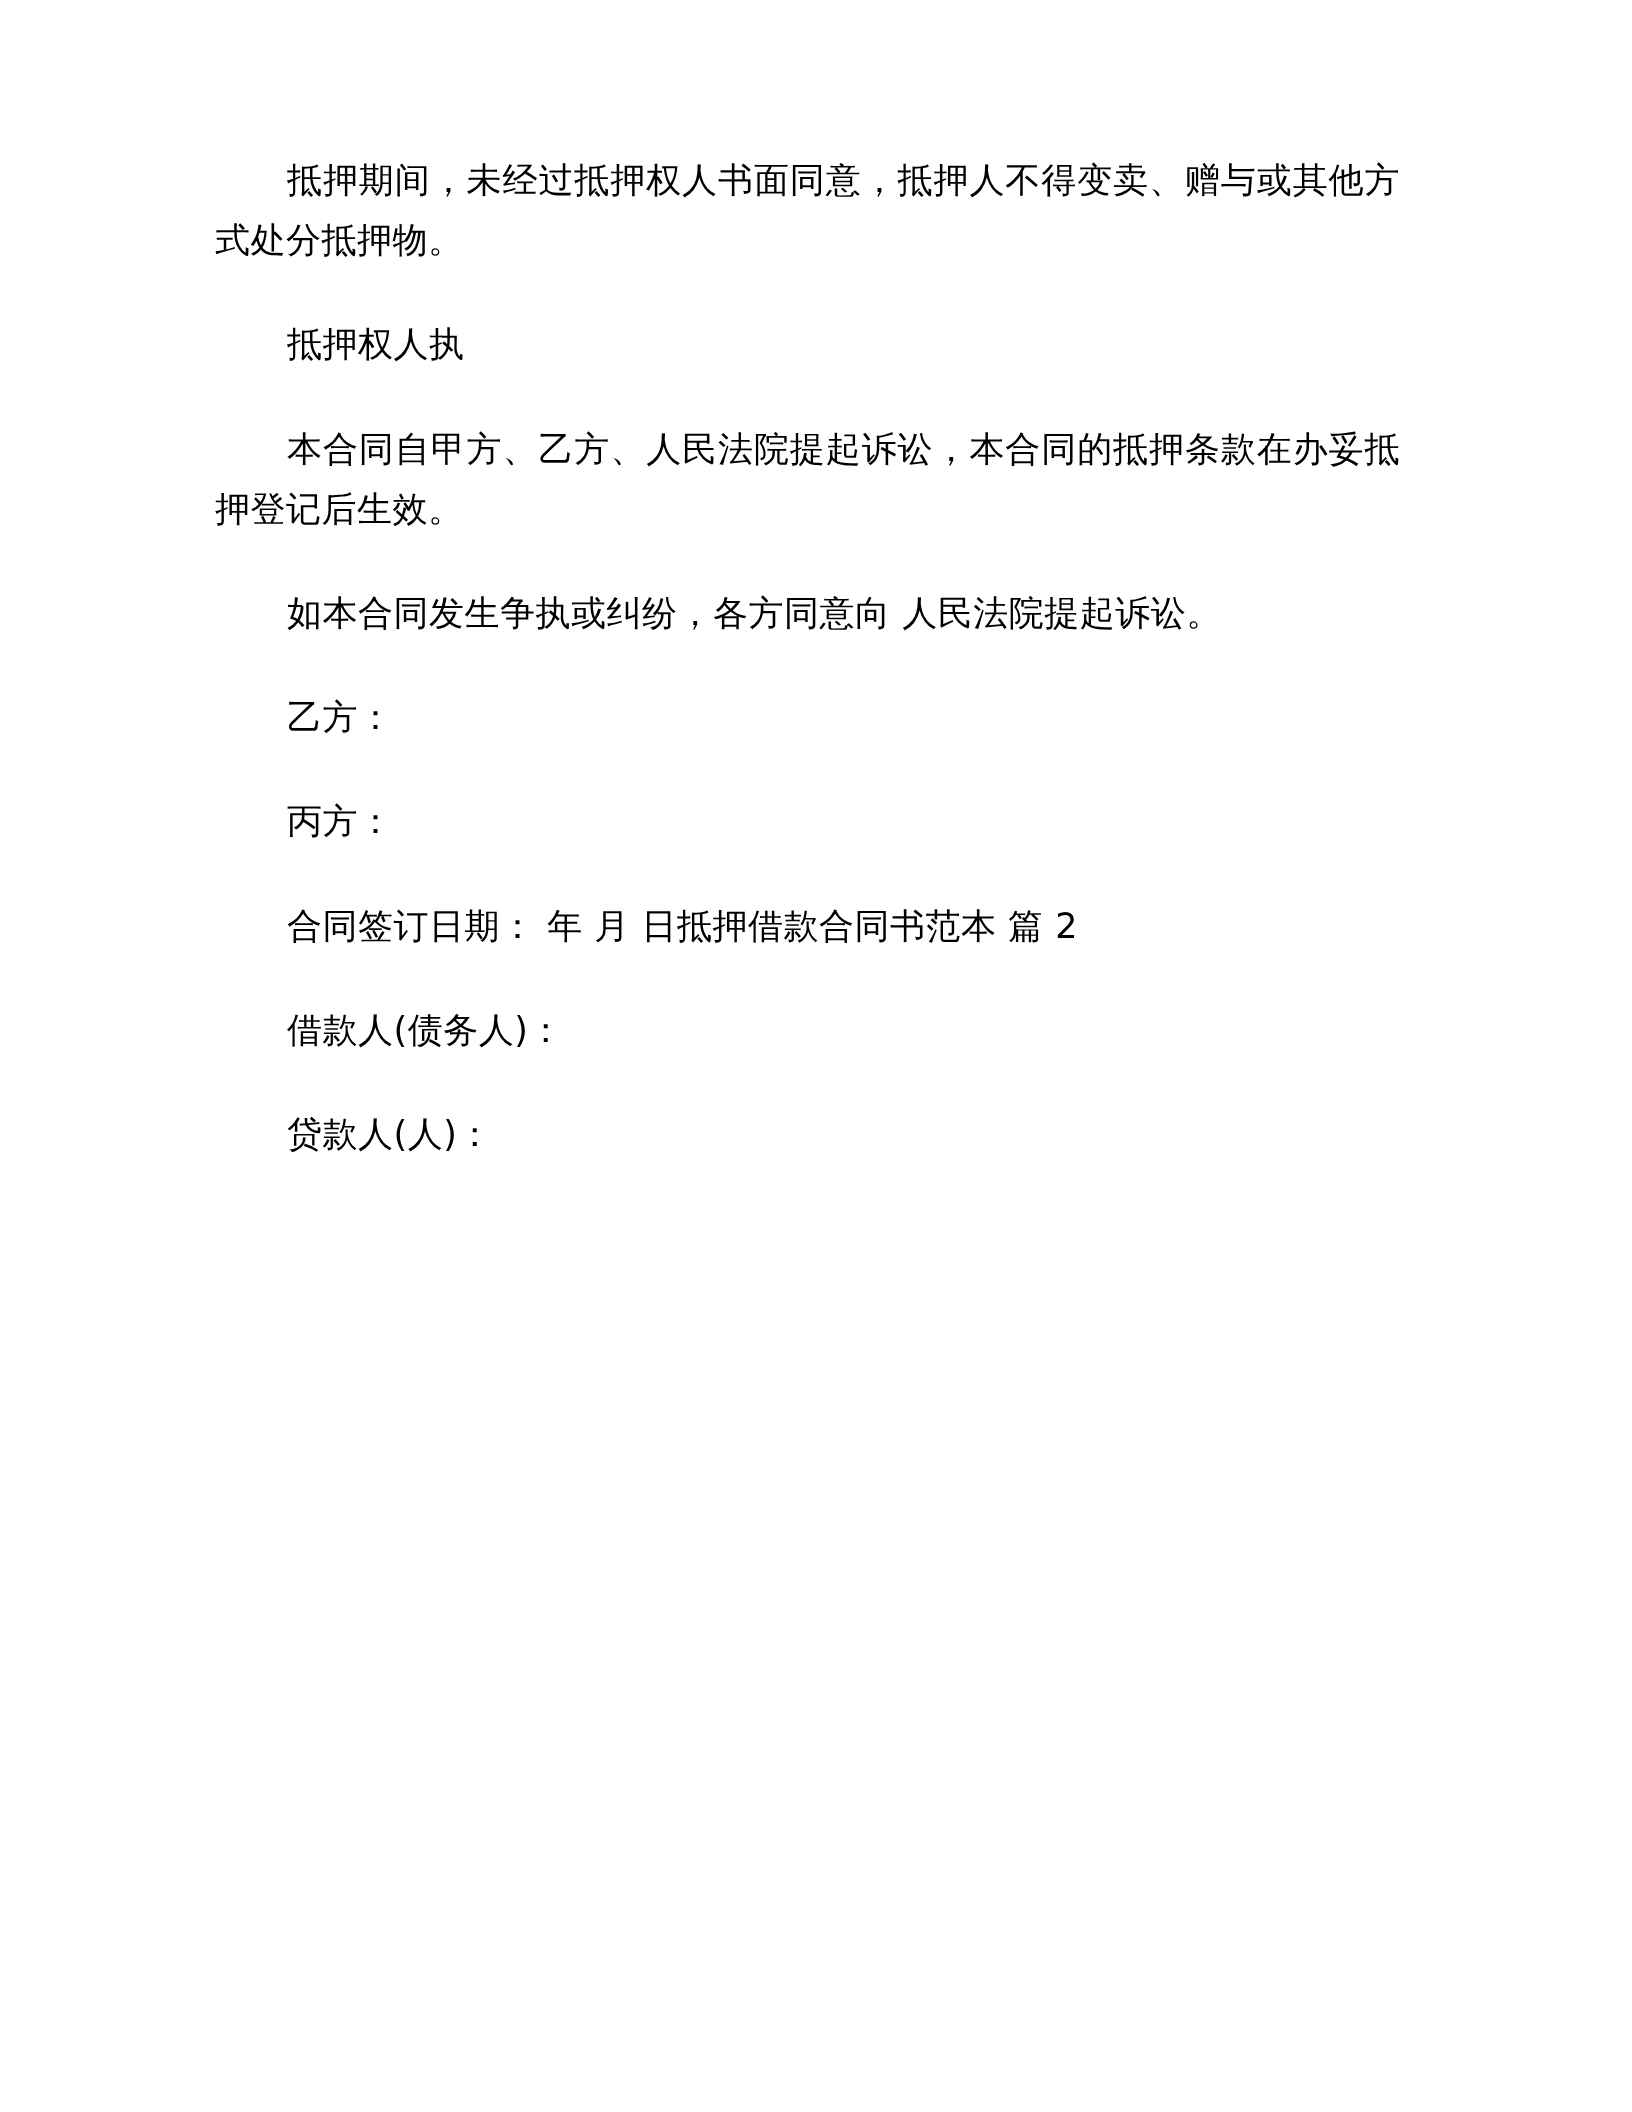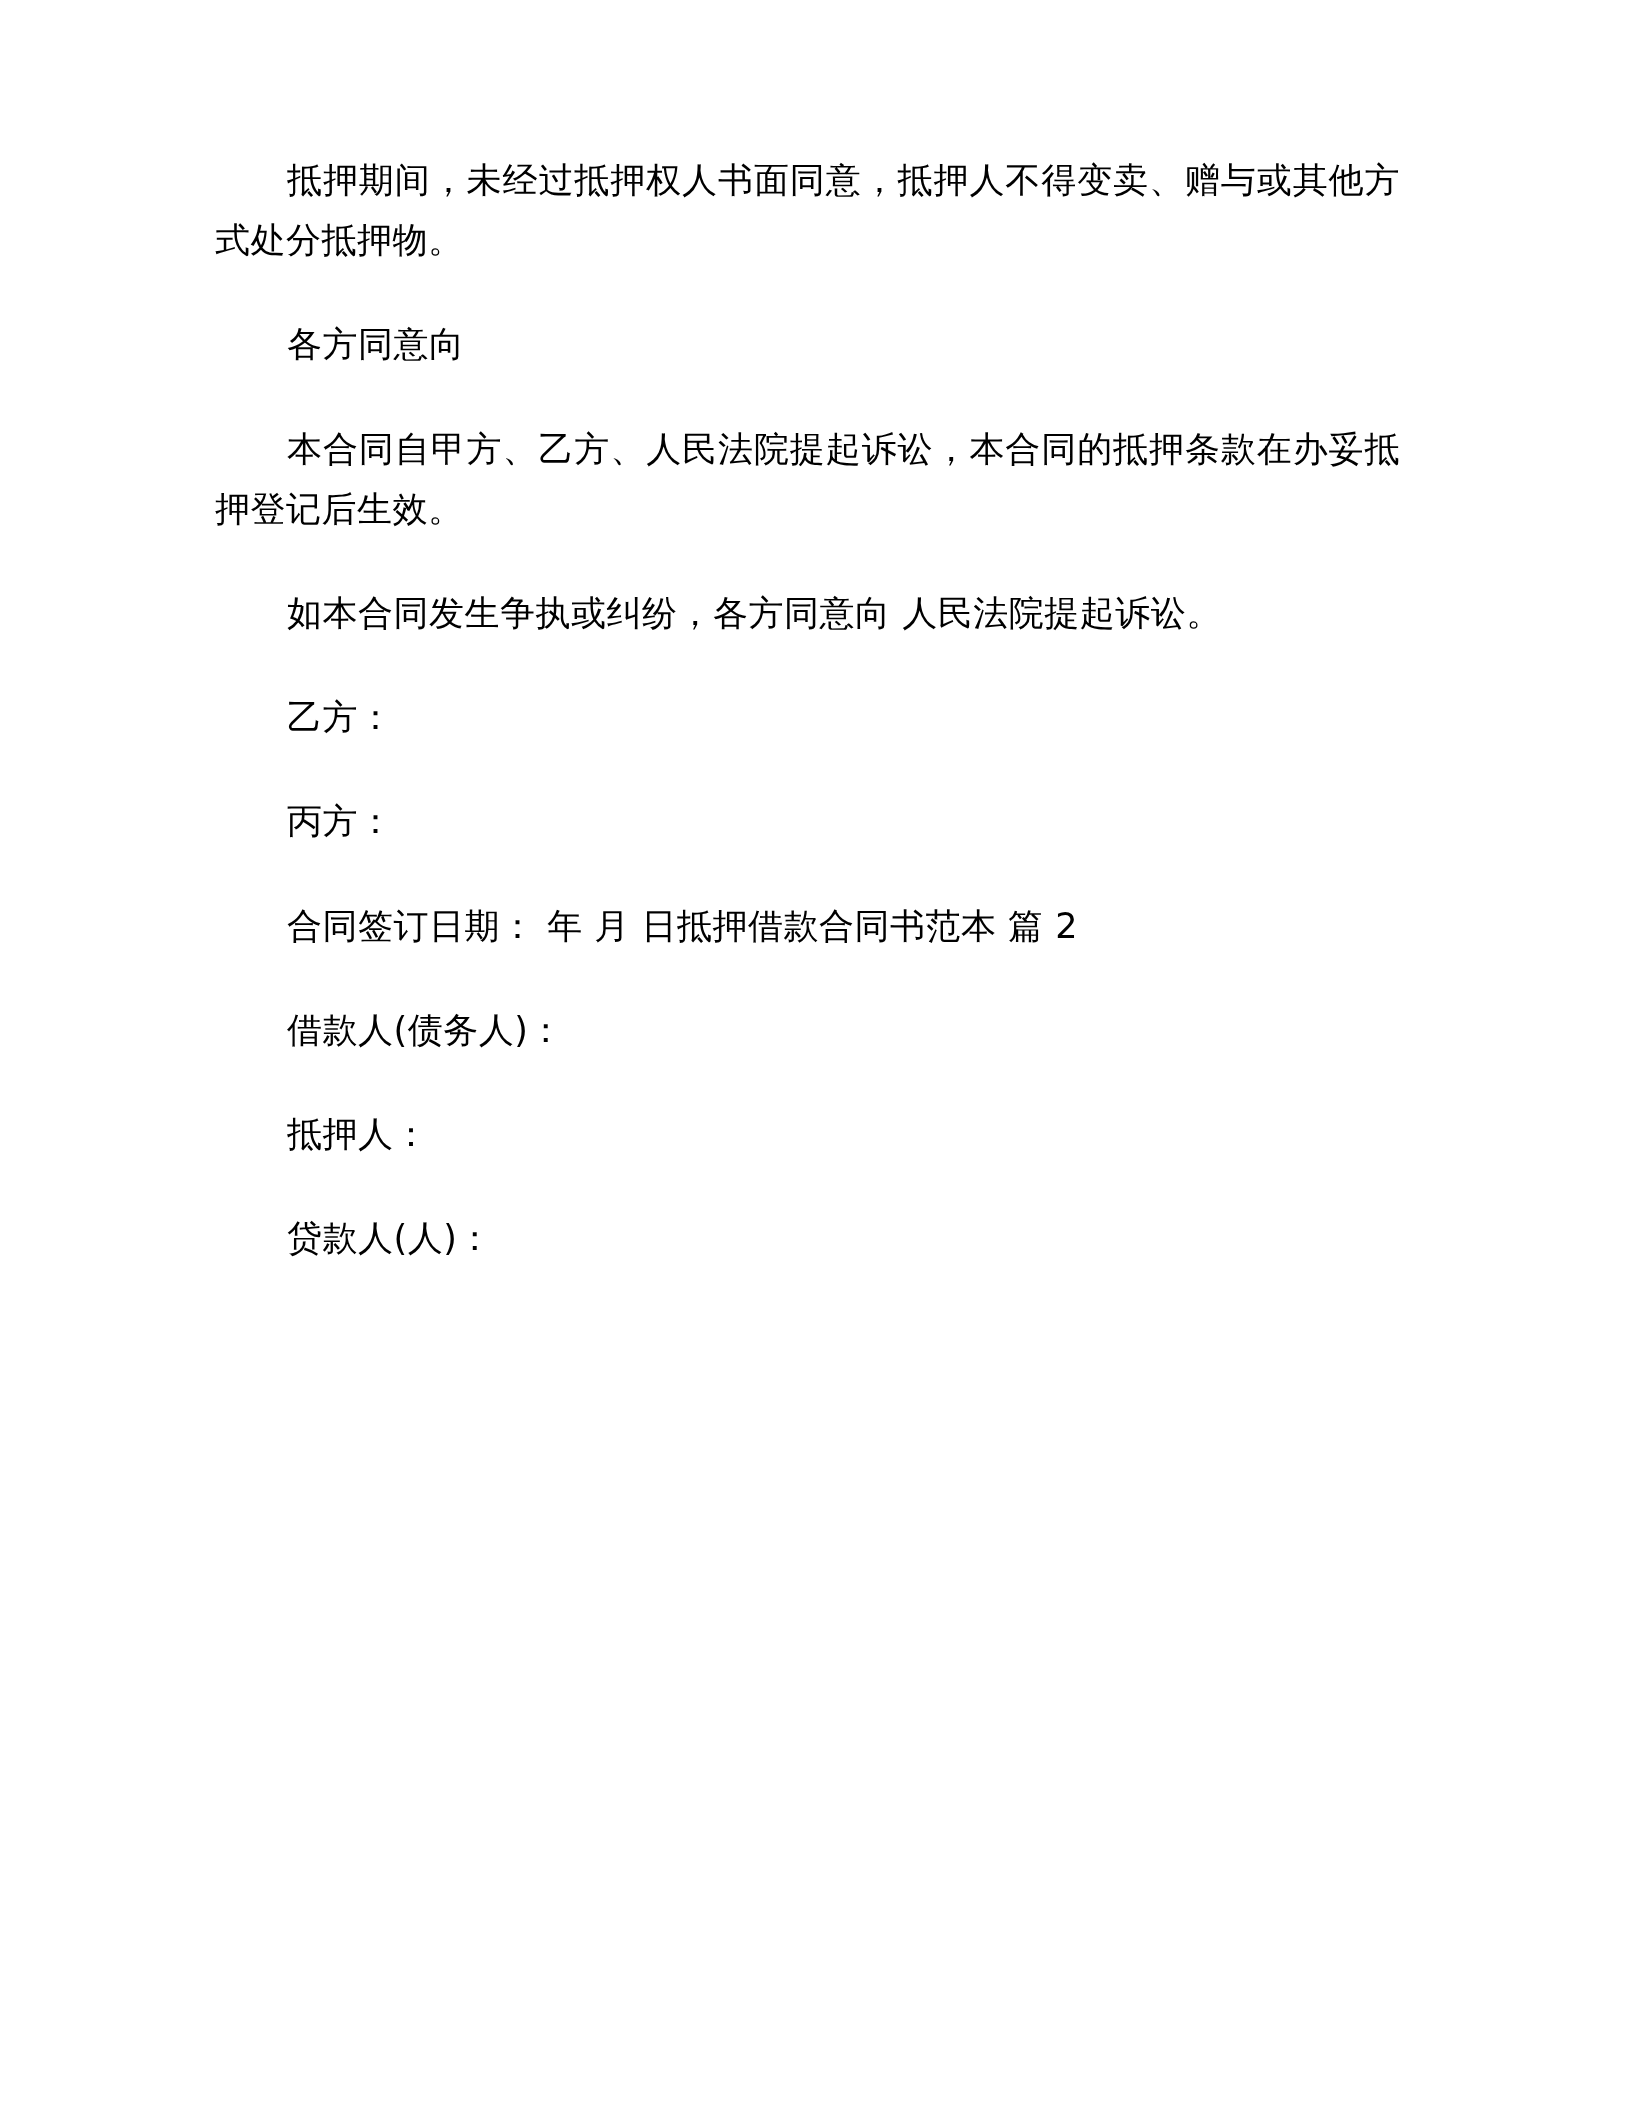--- a/index.html
+++ b/index.html
@@ -36,23 +36,22 @@
   p.indent {
     text-indent: 72px;
   }
 </style>
 </head>
 <body>
 
 <div class="page">
   <div class="doc-body">
     <p class="indent">抵押期间，未经过抵押权人书面同意，抵押人不得变卖、赠与或其他方式处分抵押物。</p>
-    <p class="indent">各方同意向</p>
+    <p class="indent">抵押权人执</p>
     <p class="indent">本合同自甲方、乙方、人民法院提起诉讼，本合同的抵押条款在办妥抵押登记后生效。</p>
     <p class="indent">如本合同发生争执或纠纷，各方同意向 人民法院提起诉讼。</p>
     <p class="indent">乙方：</p>
     <p class="indent">丙方：</p>
     <p class="indent">合同签订日期： 年 月 日抵押借款合同书范本 篇 2</p>
     <p class="indent">借款人(债务人)：</p>
-    <p class="indent">抵押人：</p>
     <p class="indent">贷款人(人)：</p>
   </div>
 </div>
 
 </body></html>

